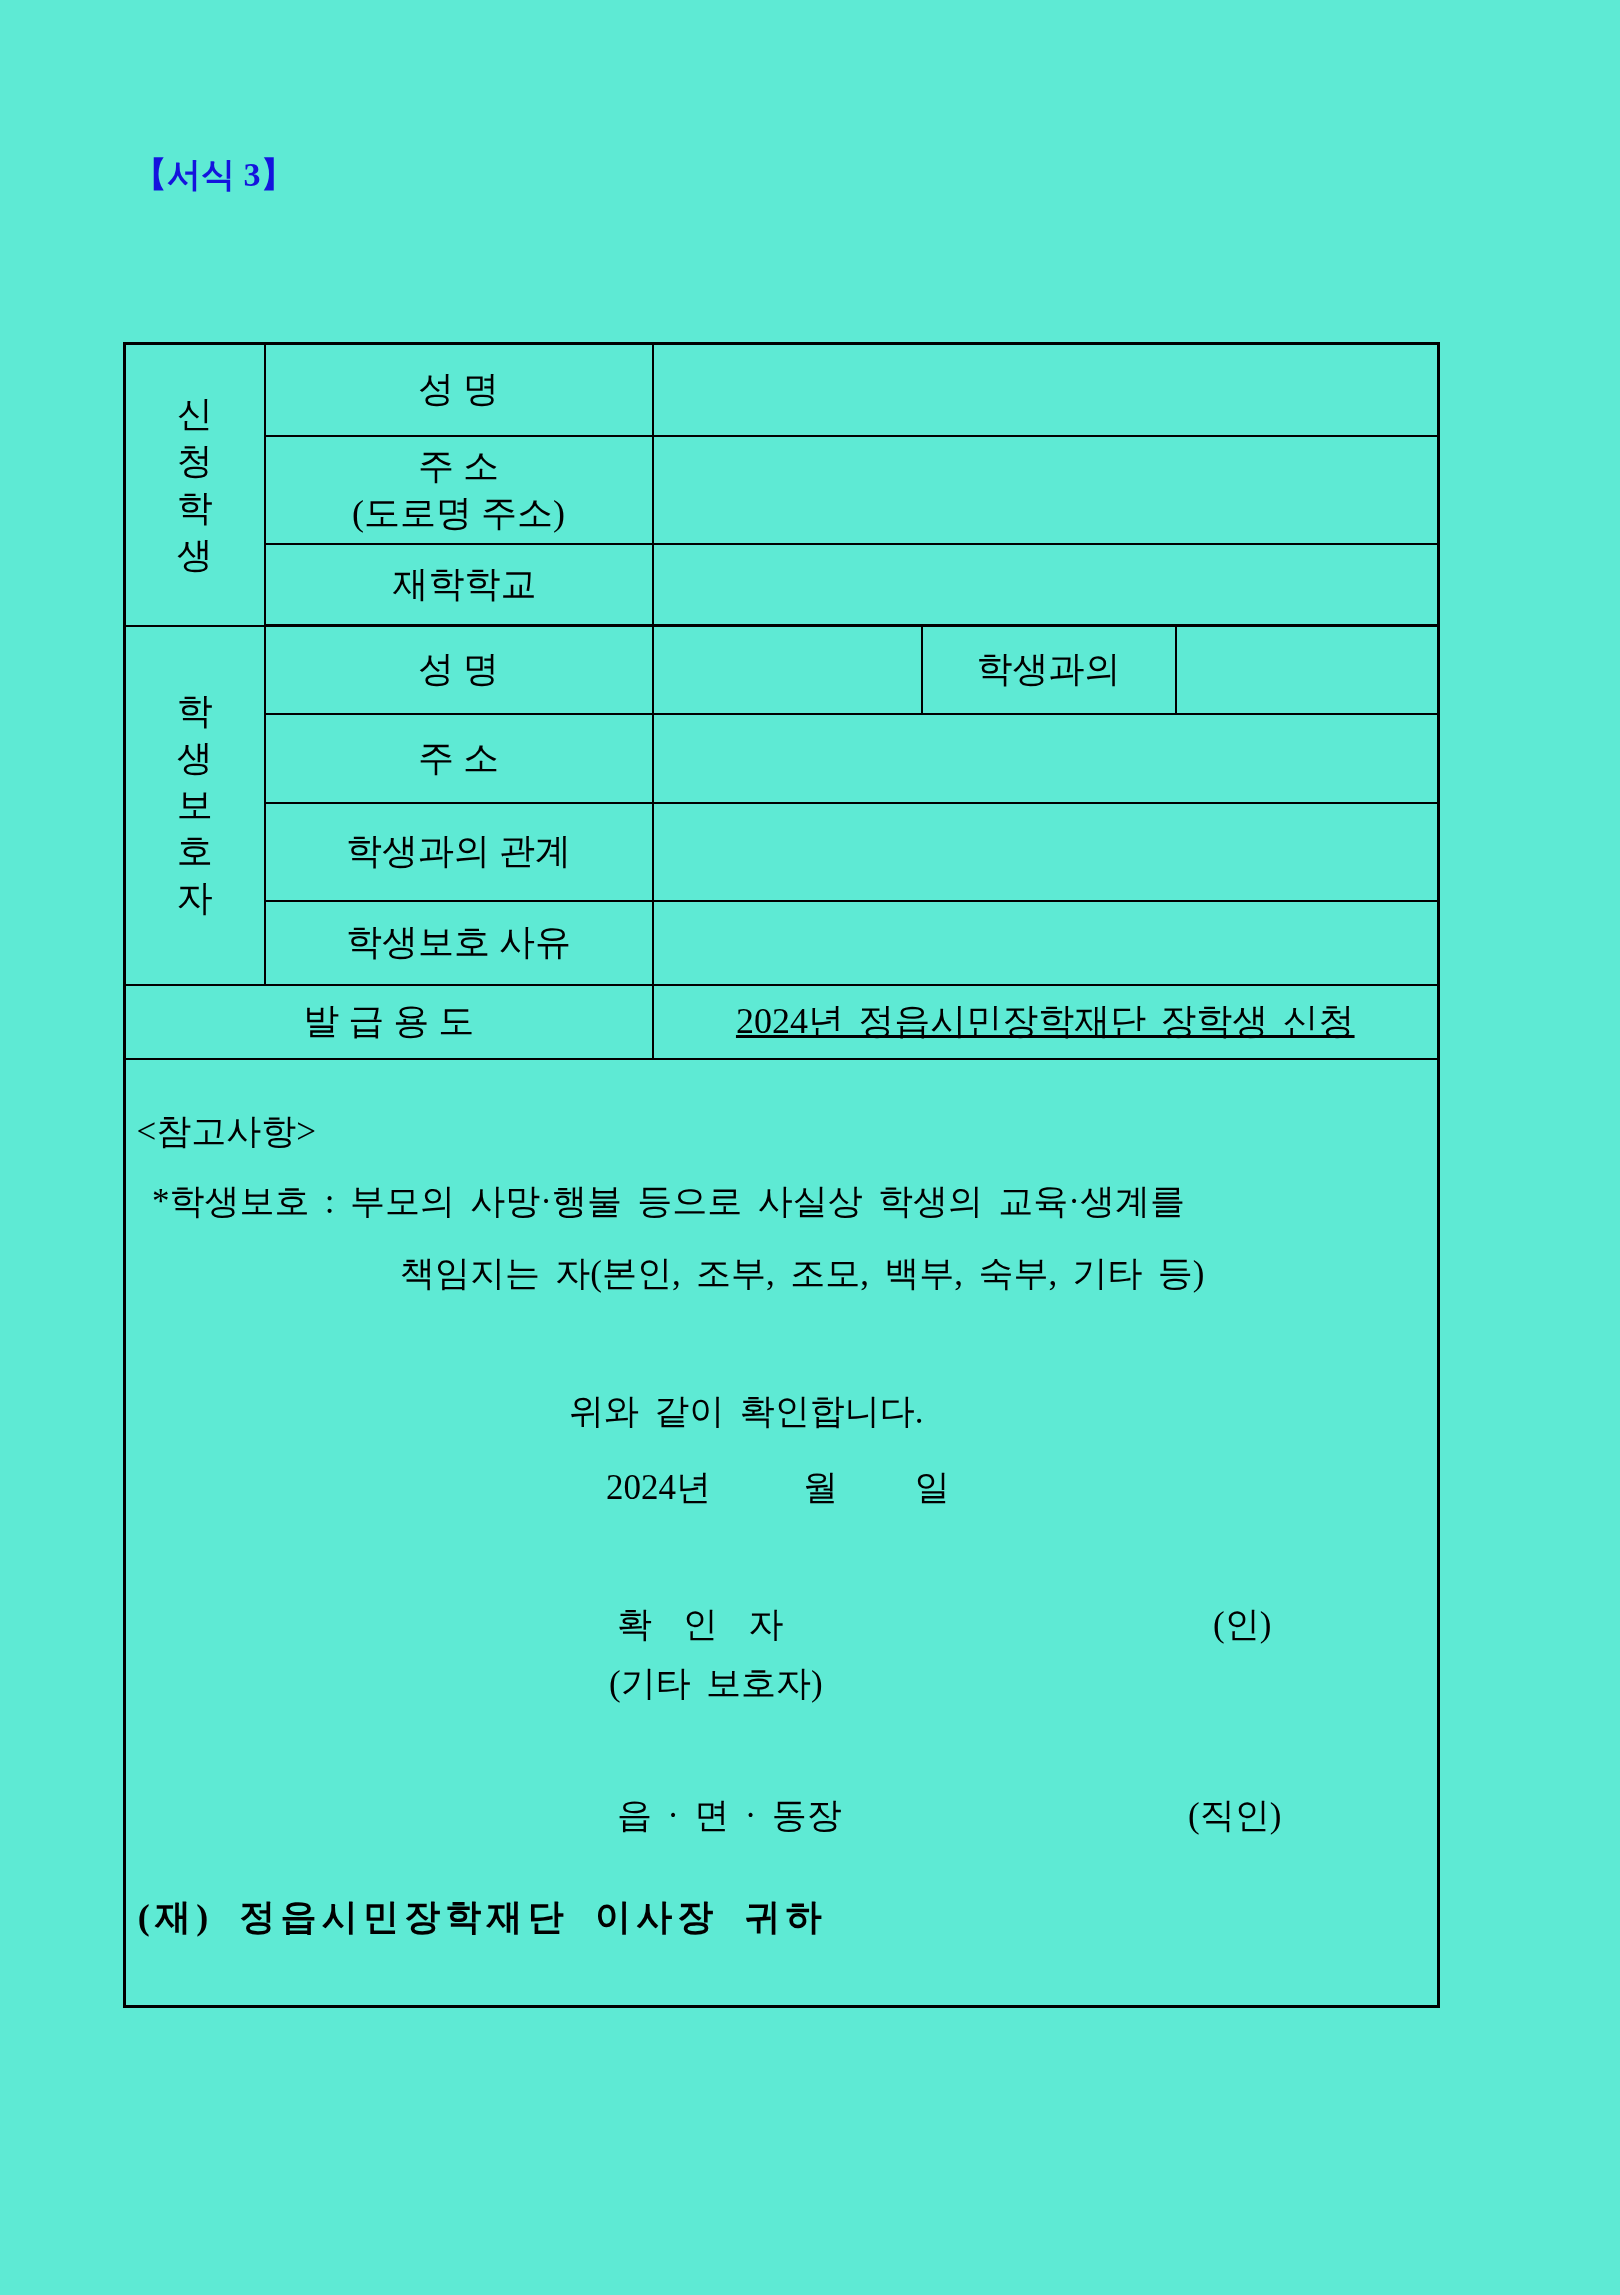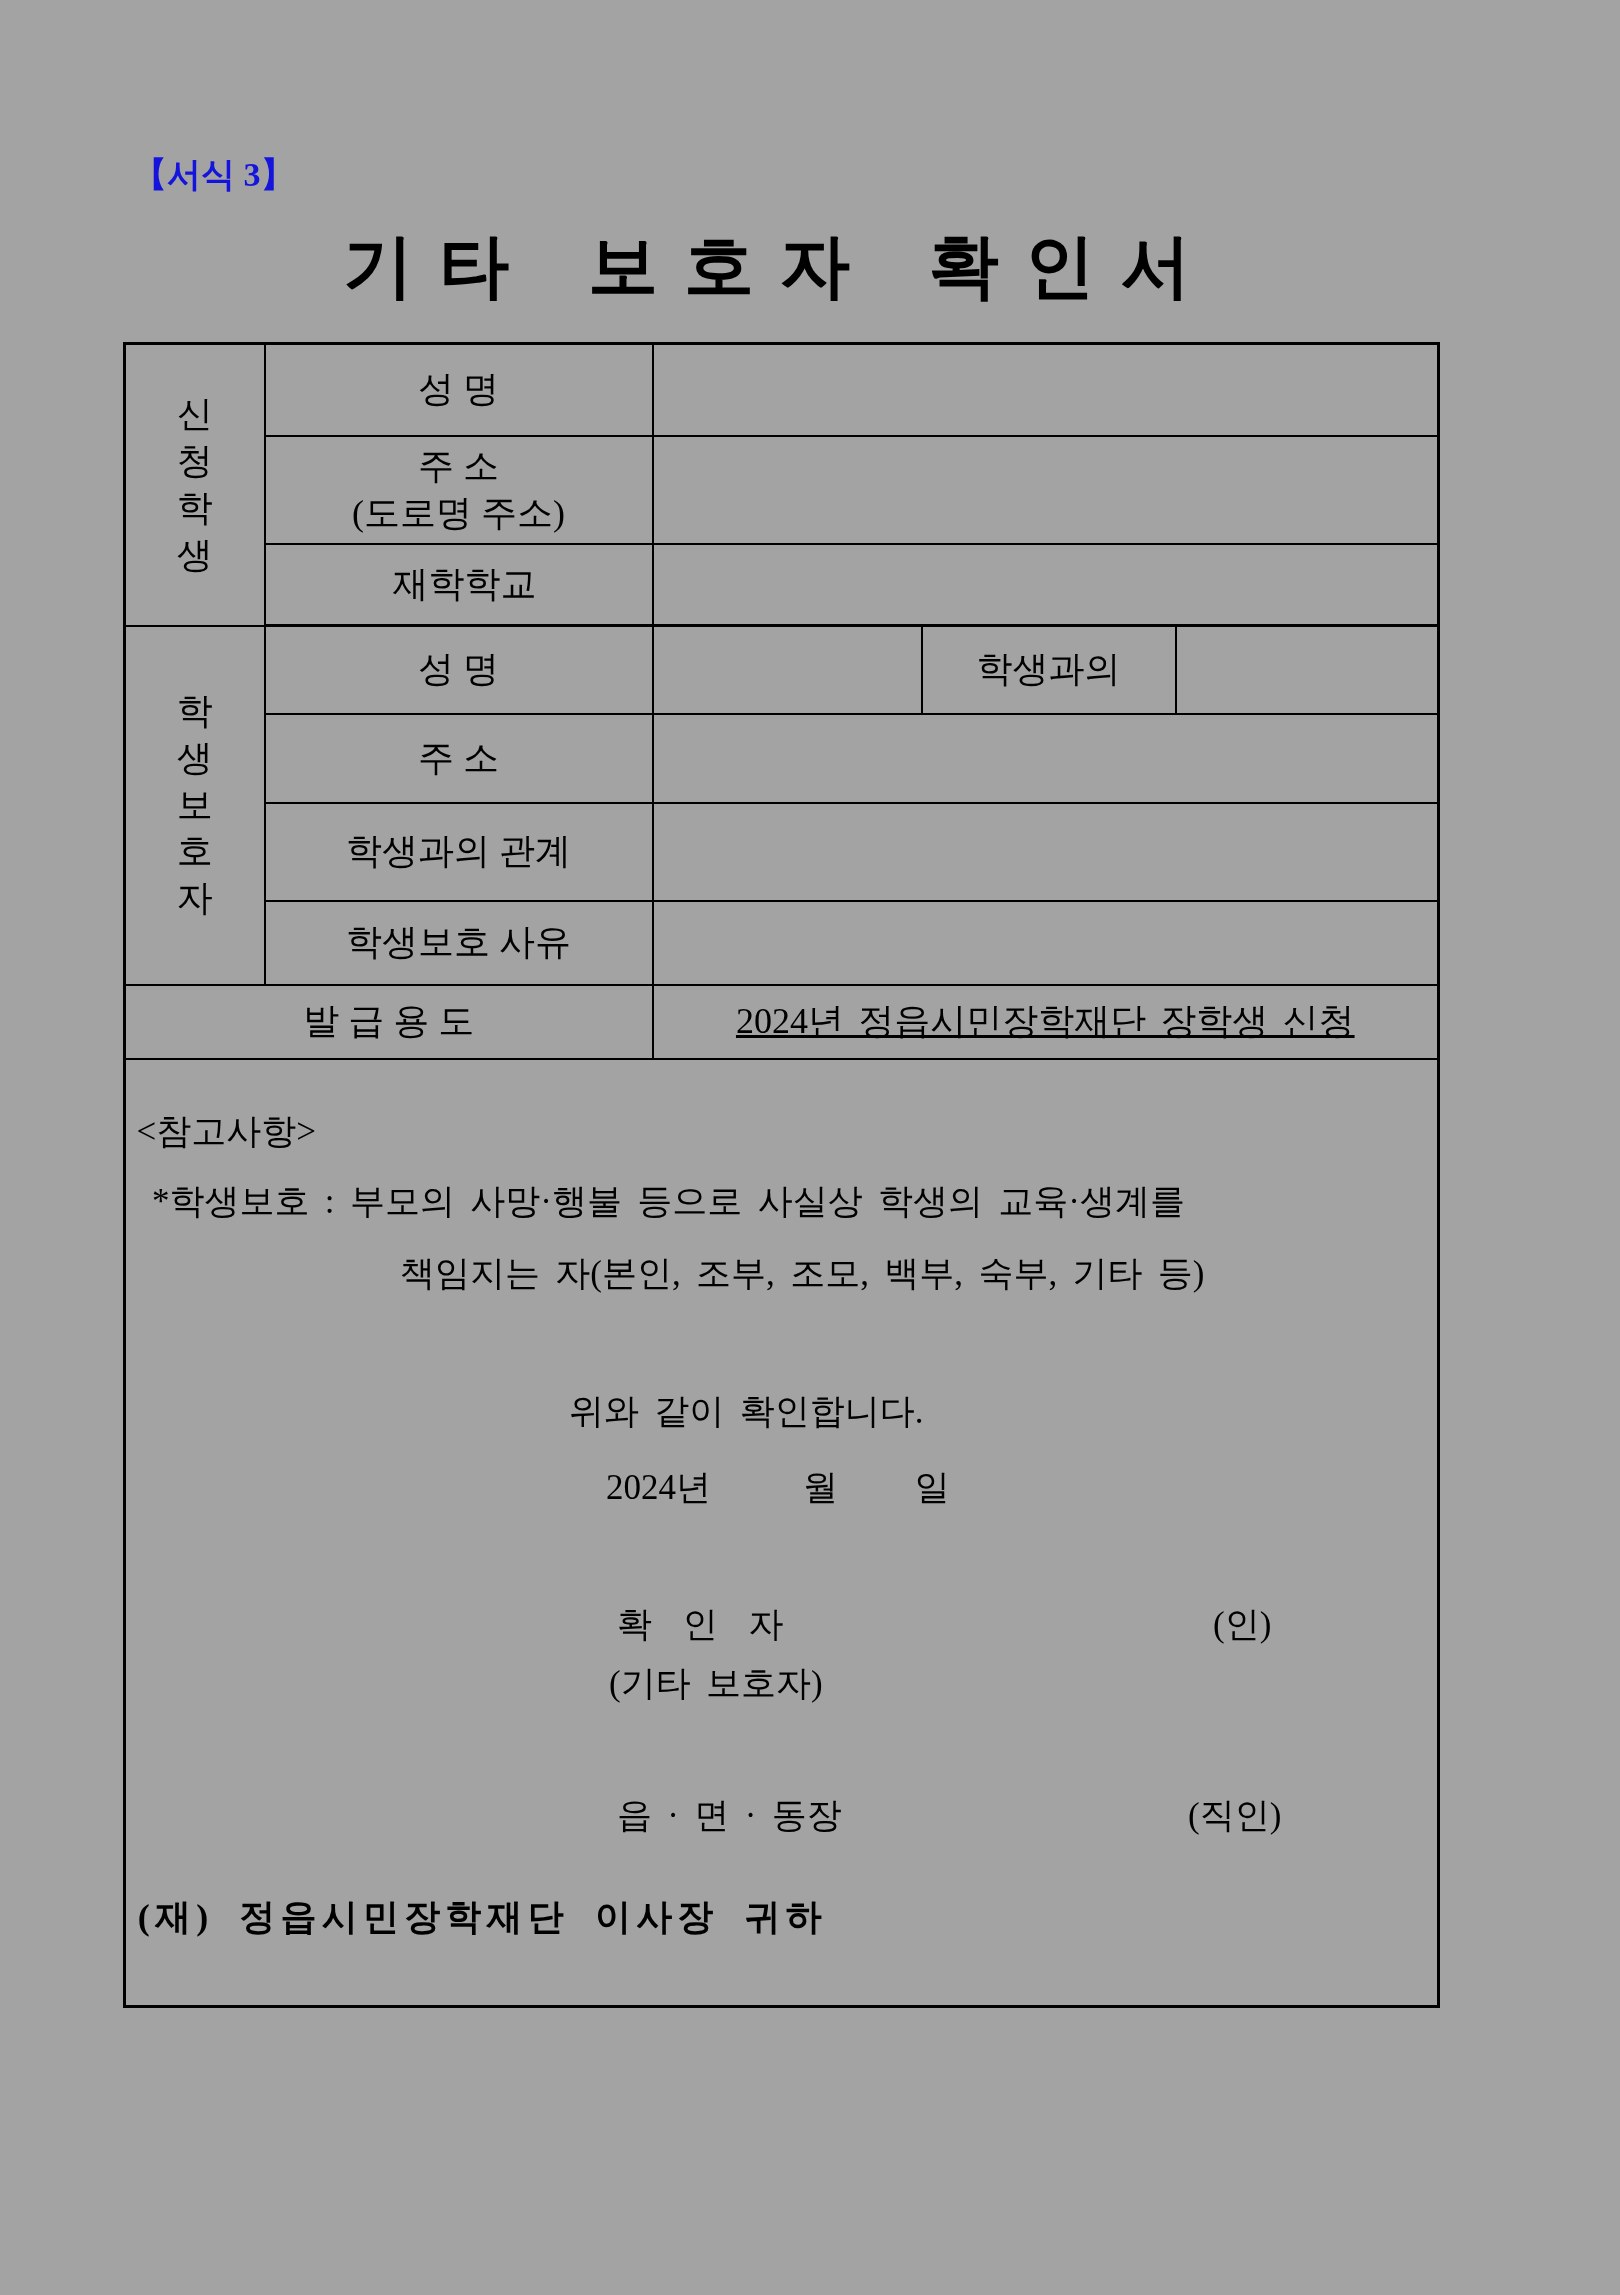--- a/index.html
+++ b/index.html
@@ -1,17 +1,17 @@
 <!DOCTYPE html>
 <html style="font-size:10.5px"><head>
 <meta charset="utf-8">
 <style>
   html,body { margin:0; padding:0; background:#ffffff; }
   body { width:1621px; height:2295px; font-family:"Liberation Serif","DejaVu Serif",serif; color:#000; }
-  .page { position:relative; width:1621px; height:2295px; background:#a3a3a3; overflow:hidden; }
+  .page { position:relative; width:1621px; height:2295px; background:#5eead4; overflow:hidden; }
 
   .form-tag { position:absolute; left:133px; top:152px; font-size:34px; font-weight:bold; white-space:pre; }
   .doc-title { position:absolute; left:123px; top:220px; width:1314px; text-align:center;
                font-size:70px; font-weight:bold; letter-spacing:26px; word-spacing:9.2px; white-space:nowrap; }
 
   table.form { position:absolute; left:123px; top:342px; width:1314px;
                border-collapse:collapse; table-layout:fixed; border:3.9px solid #000; }
   table.form td { border:2px solid #000; padding:0; font-size:36px; text-align:center; vertical-align:middle;
                   line-height:1.3; overflow:hidden; }
   td.vhead { white-space:pre-line; line-height:1.92em; font-size:36px; }
@@ -33,21 +33,20 @@
   .n-seal2     { left:1062px; top:735px; }
   .n-recipient { left:11.8px; top:836px; font-size:36px; font-weight:bold; letter-spacing:5.2px; word-spacing:11.8px; }
 </style>
 </head>
 <body>
 
 <div class="page">
 
   <div class="form-tag" style="color: rgb(20, 20, 221);">【서식 3】</div>
 
-  <div class="doc-title">기타 보호자 확인서</div>
 
   <table class="form">
     <colgroup>
       <col style="width:140px">
         <col style="width:388px">
         <col style="width:269px">
       <col style="width:254px">
         <col style="width:263px">
     </colgroup>
 

